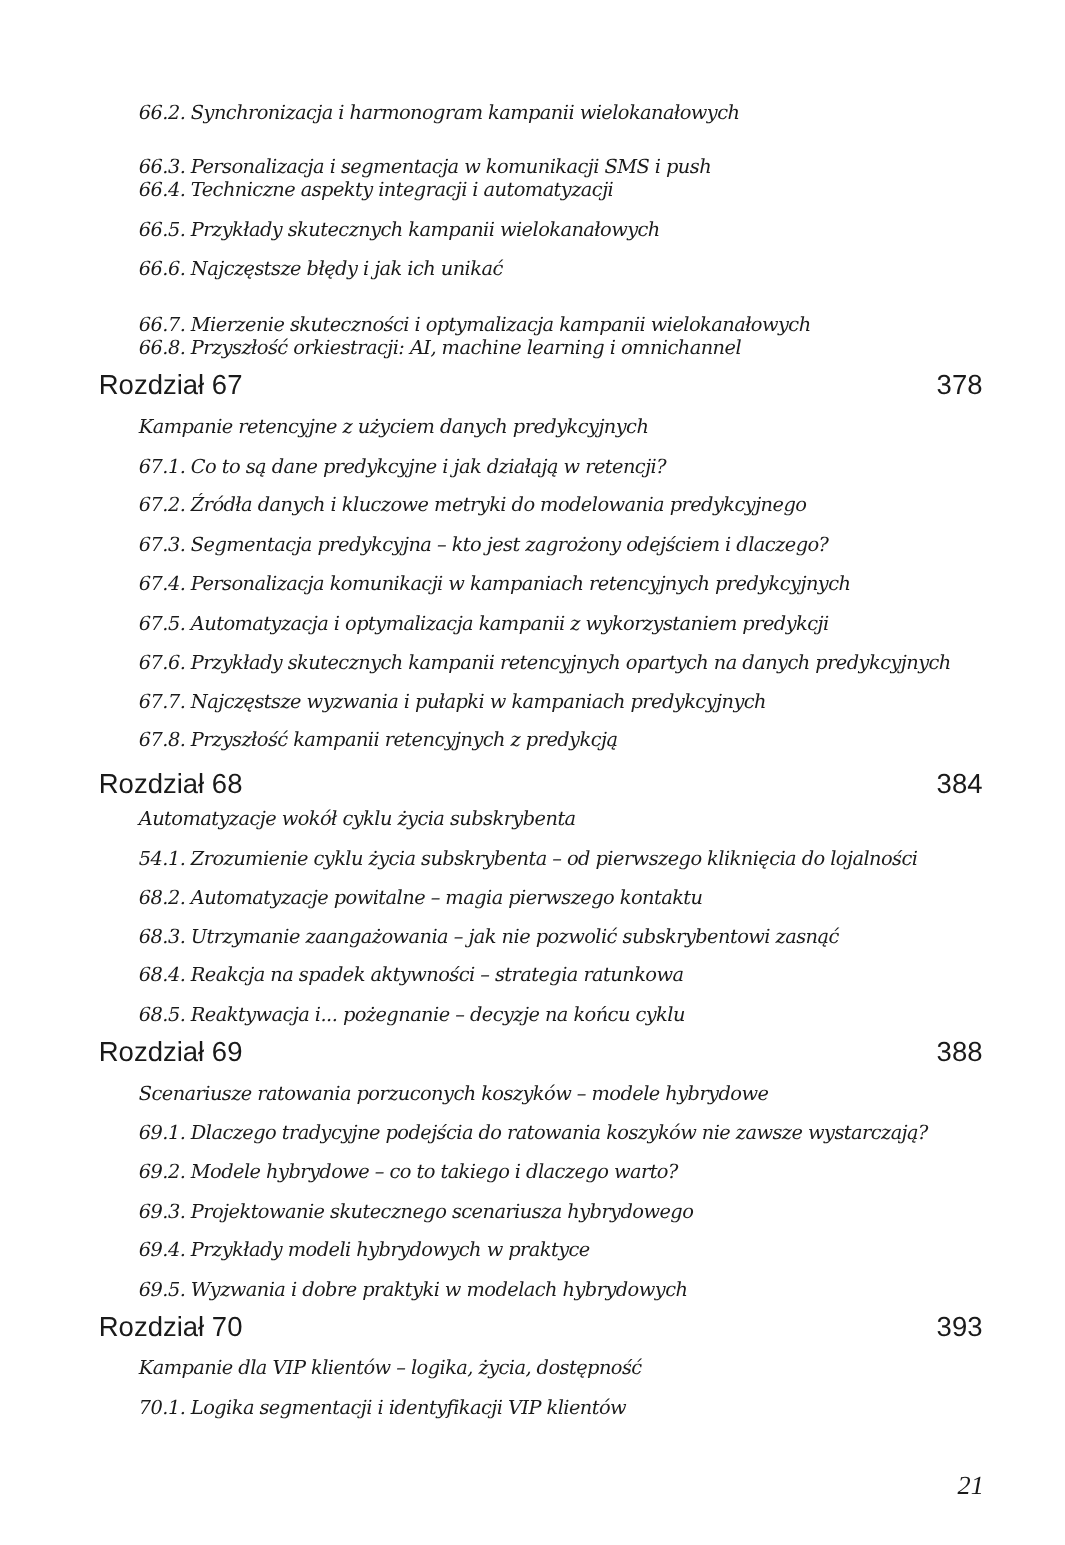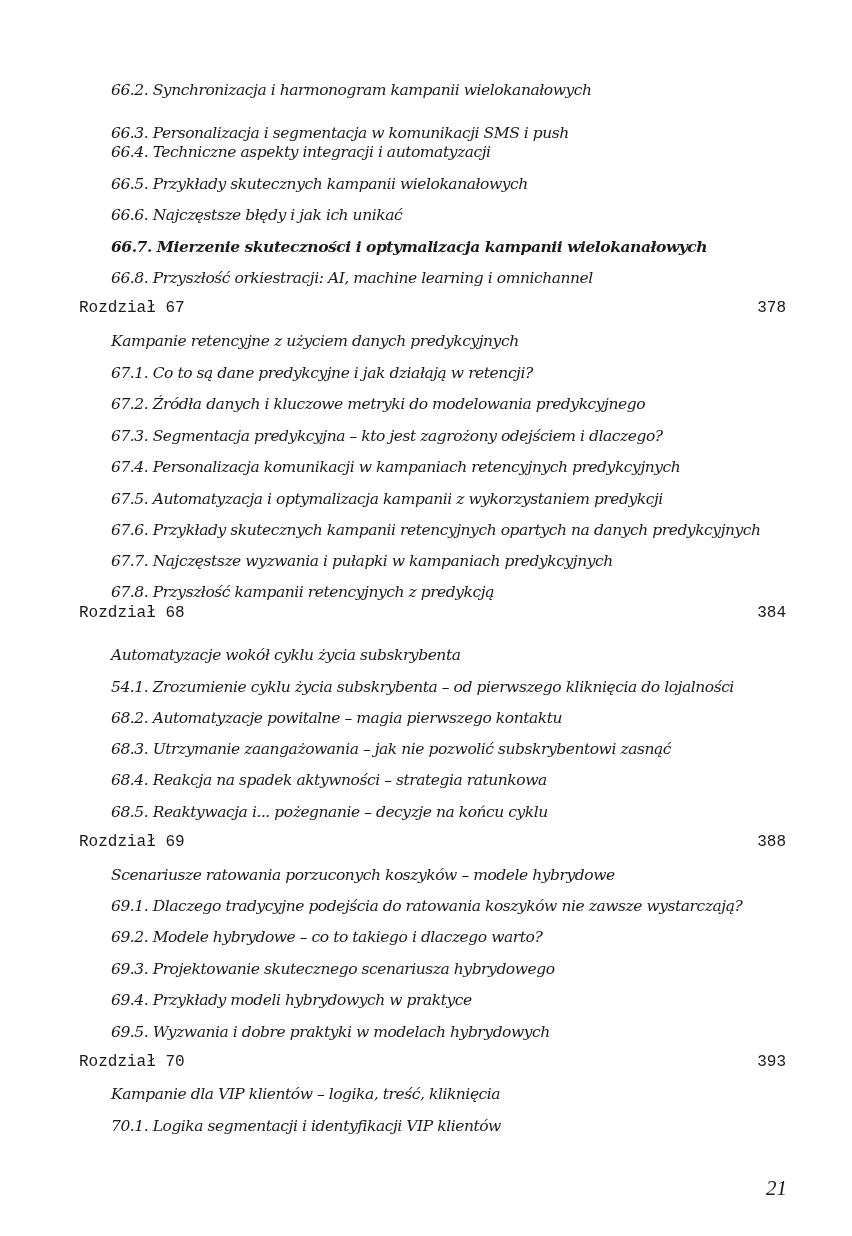--- a/index.html
+++ b/index.html
@@ -6,54 +6,54 @@
   body { width: 852px; height: 1236px; position: relative; overflow: hidden; color: #1a1a1a; }
   .page { position: absolute; left: 0; top: 0; width: 852px; height: 880px; }
   .entry {
     position: absolute; left: 111px;
     font-family: "DejaVu Serif", serif; font-style: italic;
     font-size: 15.5px; letter-spacing: -0.45px; white-space: nowrap;
     line-height: 20px;
   }
   .chapter {
     position: absolute; left: 79px; right: 66px;
-    font-family: Liberation Mono, monospace; font-size: 16px;
+    font-family: Liberation Sans, sans-serif; font-size: 22px;
     line-height: 26px; display: flex; justify-content: space-between;
   }
   .pageno {
     position: absolute; right: 65px; top: 1176px;
     font-family: "Liberation Serif", serif; font-style: italic; font-size: 21px; line-height: 24px; text-align: center;
   }
 </style>
 </head>
 <body>
 
 <div class="page">
   <div id="toc">
       <div class="entry" style="top: 80px;">66.2. Synchronizacja i harmonogram kampanii wielokanałowych</div>
       <div class="entry" style="top: 111px; margin-top: 12px;">66.3. Personalizacja i segmentacja w komunikacji SMS i push</div>
       <div class="entry" style="top: 142px;">66.4. Techniczne aspekty integracji i automatyzacji</div>
       <div class="entry" style="top: 174px;">66.5. Przykłady skutecznych kampanii wielokanałowych</div>
       <div class="entry" style="top: 205px;">66.6. Najczęstsze błędy i jak ich unikać</div>
-      <div class="entry" style="top: 237px; font-weight: bold;">66.7. Mierzenie skuteczności i optymalizacja kampanii wielokanałowych</div>
+      <div class="entry" style="top: 250px;">66.7. Mierzenie skuteczności i optymalizacja kampanii wielokanałowych</div>
       <div class="entry" style="top: 268px;">66.8. Przyszłość orkiestracji: AI, machine learning i omnichannel</div>
       <div class="chapter" style="top: 295px;">
         <span>Rozdział 67</span>
         <span>378</span>
       </div>
       <div class="entry" style="top: 331px;">Kampanie retencyjne z użyciem danych predykcyjnych</div>
       <div class="entry" style="top: 363px;">67.1. Co to są dane predykcyjne i jak działają w retencji?</div>
       <div class="entry" style="top: 394px;">67.2. Źródła danych i kluczowe metryki do modelowania predykcyjnego</div>
       <div class="entry" style="top: 426px;">67.3. Segmentacja predykcyjna – kto jest zagrożony odejściem i dlaczego?</div>
       <div class="entry" style="top: 457px;">67.4. Personalizacja komunikacji w kampaniach retencyjnych predykcyjnych</div>
       <div class="entry" style="top: 489px;">67.5. Automatyzacja i optymalizacja kampanii z wykorzystaniem predykcji</div>
       <div class="entry" style="top: 520px;">67.6. Przykłady skutecznych kampanii retencyjnych opartych na danych predykcyjnych</div>
       <div class="entry" style="top: 551px;">67.7. Najczęstsze wyzwania i pułapki w kampaniach predykcyjnych</div>
       <div class="entry" style="top: 582px;">67.8. Przyszłość kampanii retencyjnych z predykcją</div>
-      <div class="chapter" style="top: 600px; gap: 20px;">
+      <div class="chapter" style="top: 614px; gap: 20px;">
         <span>Rozdział 68</span>
         <span>384</span>
       </div>
       <div class="entry" style="top: 645px;">Automatyzacje wokół cyklu życia subskrybenta</div>
       <div class="entry" style="top: 677px;">54.1. Zrozumienie cyklu życia subskrybenta – od pierwszego kliknięcia do lojalności</div>
       <div class="entry" style="top: 708px;">68.2. Automatyzacje powitalne – magia pierwszego kontaktu</div>
       <div class="entry" style="top: 739px;">68.3. Utrzymanie zaangażowania – jak nie pozwolić subskrybentowi zasnąć</div>
       <div class="entry" style="top: 770px;">68.4. Reakcja na spadek aktywności – strategia ratunkowa</div>
       <div class="entry" style="top: 802px;">68.5. Reaktywacja i... pożegnanie – decyzje na końcu cyklu</div>
       <div class="chapter" style="top: 829px; align-items: center;">
@@ -63,17 +63,17 @@
       <div class="entry" style="top: 865px;">Scenariusze ratowania porzuconych koszyków – modele hybrydowe</div>
       <div class="entry" style="top: 896px;">69.1. Dlaczego tradycyjne podejścia do ratowania koszyków nie zawsze wystarczają?</div>
       <div class="entry" style="top: 927px;">69.2. Modele hybrydowe – co to takiego i dlaczego warto?</div>
       <div class="entry" style="top: 959px;">69.3. Projektowanie skutecznego scenariusza hybrydowego</div>
       <div class="entry" style="top: 990px;">69.4. Przykłady modeli hybrydowych w praktyce</div>
       <div class="entry" style="top: 1022px;">69.5. Wyzwania i dobre praktyki w modelach hybrydowych</div>
       <div class="chapter" style="top: 1049px;">
         <span>Rozdział 70</span>
         <span>393</span>
       </div>
-      <div class="entry" style="top: 1084px;">Kampanie dla VIP klientów – logika, treść, kliknięcia</div>
+      <div class="entry" style="top: 1084px;">Kampanie dla VIP klientów – logika, życia, dostępność</div>
       <div class="entry" style="top: 1116px;">70.1. Logika segmentacji i identyfikacji VIP klientów</div>
     </div>
   <div class="pageno">21</div>
 </div>
 
 </body></html>

